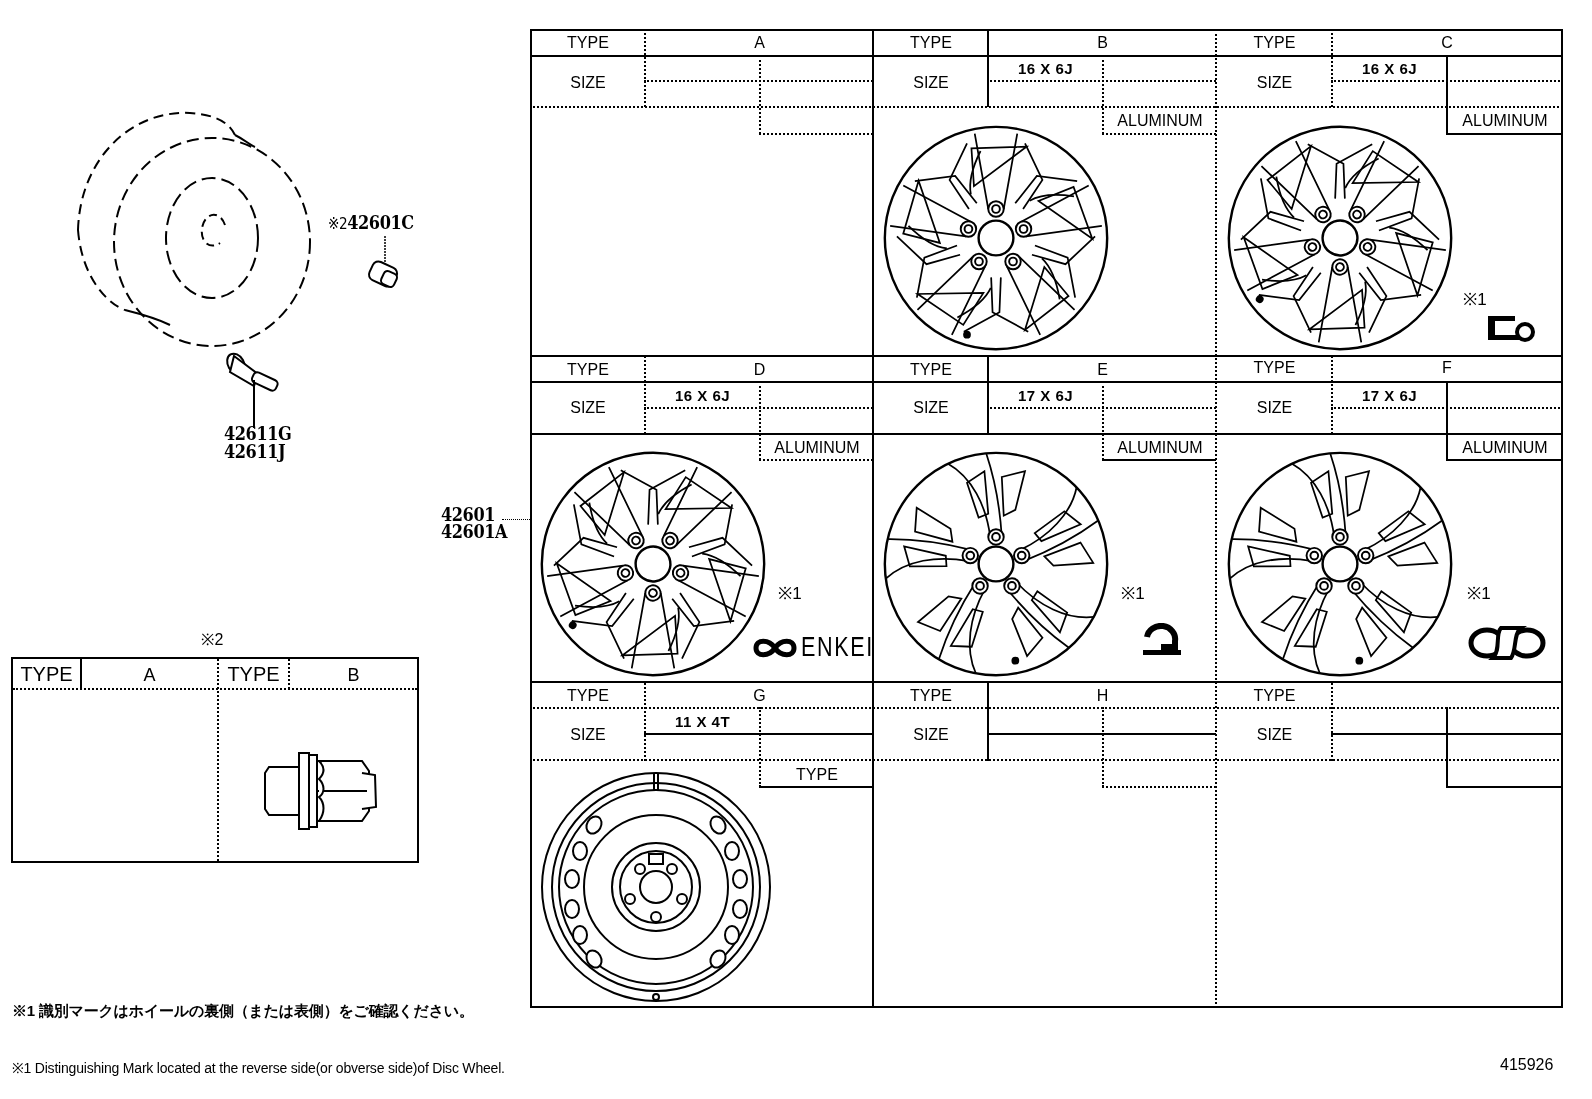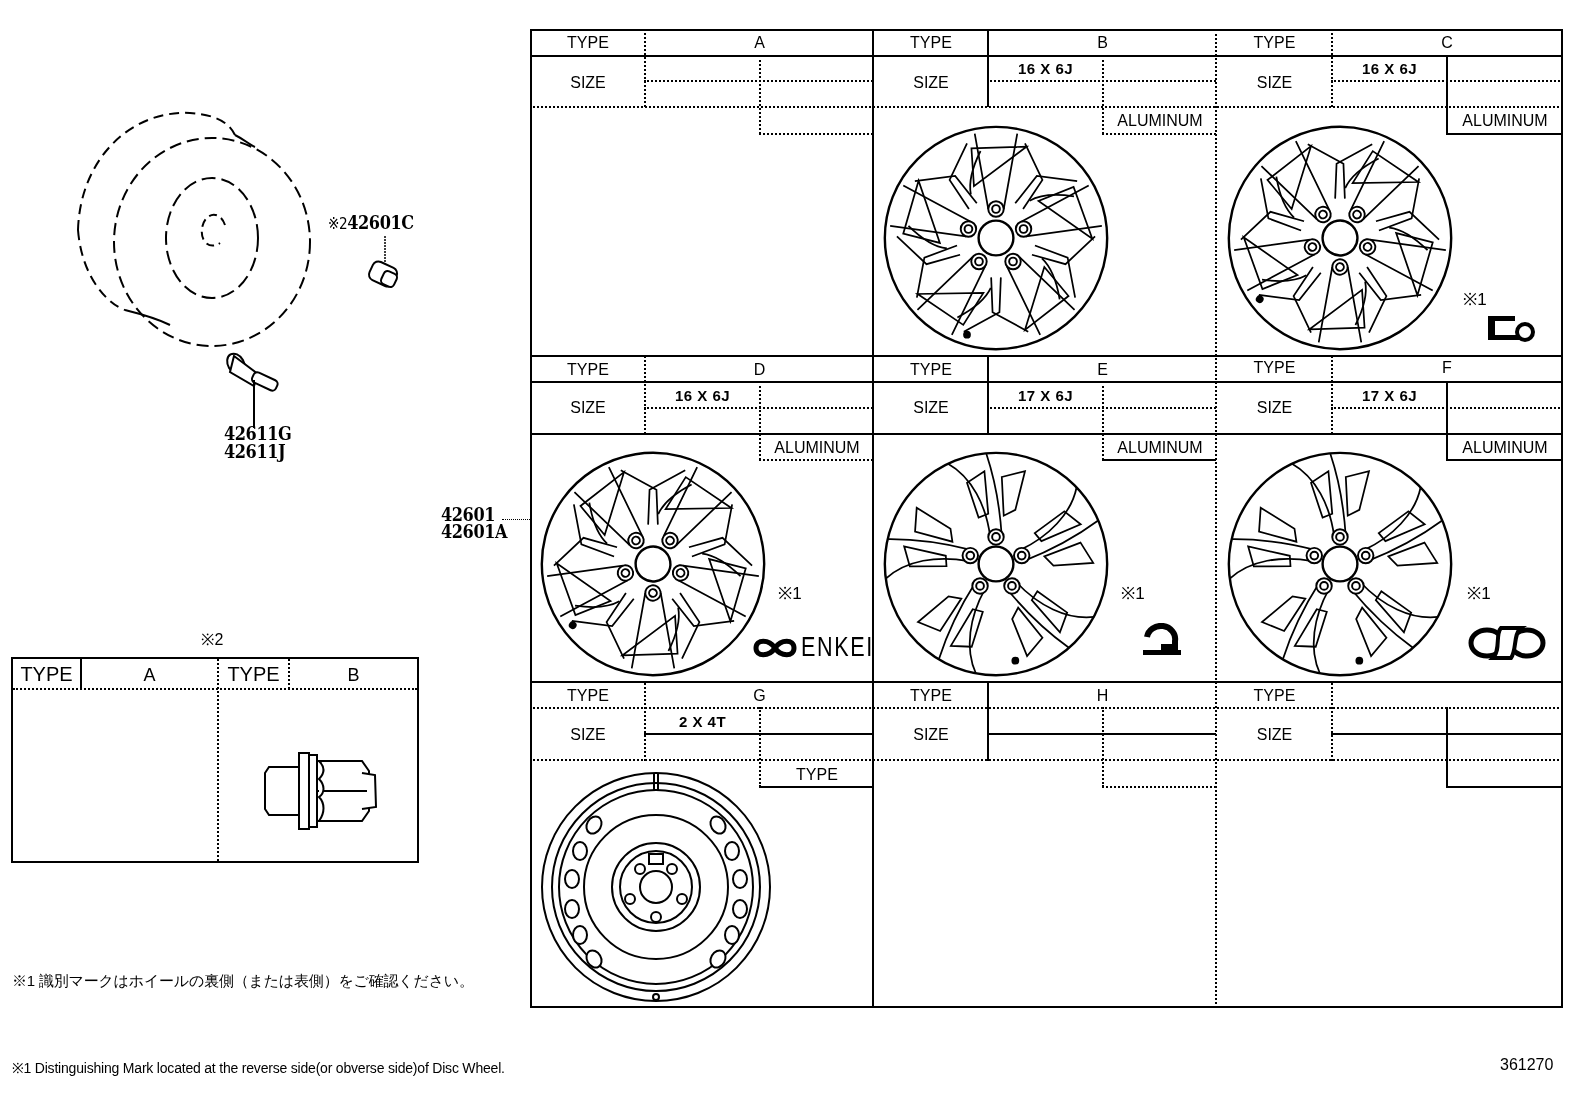--- a/index.html
+++ b/index.html
@@ -174,21 +174,21 @@
 
 <div class="t" style="left:1218px;top:358px;width:113px;">TYPE</div>
 <div class="t" style="left:1333px;top:358px;width:228px;">F</div>
 <div class="t" style="left:1218px;top:398px;width:113px;">SIZE</div>
 <div class="size-val" style="left:1333px;top:387px;width:113px;">17 X 6J</div>
 <div class="mat" style="left:1448px;top:435px;width:114px;">ALUMINUM</div>
 
 <div class="t" style="left:532px;top:686px;width:112px;">TYPE</div>
 <div class="t" style="left:646px;top:686px;width:227px;">G</div>
 <div class="t" style="left:532px;top:725px;width:112px;">SIZE</div>
-<div class="size-val" style="left:646px;top:713px;width:113px;">2 X 4T</div>
+<div class="size-val" style="left:646px;top:713px;width:113px;">11 X 4T</div>
 <div class="mat" style="left:761px;top:762px;width:112px;">TYPE</div>
 
 <div class="t" style="left:875px;top:686px;width:112px;">TYPE</div>
 <div class="t" style="left:989px;top:686px;width:227px;">H</div>
 <div class="t" style="left:875px;top:725px;width:112px;">SIZE</div>
 
 <div class="t" style="left:1218px;top:686px;width:113px;">TYPE</div>
 <div class="t" style="left:1218px;top:725px;width:113px;">SIZE</div>
 
 <svg width="0" height="0" style="position:absolute">
@@ -332,15 +332,15 @@
   <rect x="2" y="27" width="38" height="5" fill="#000"></rect>
 </svg>
 
 <div class="abs" style="left:1467px;top:581px;font-size:17px;">※1</div>
 <svg class="abs" style="left:1467px;top:624px" width="82" height="38" viewBox="0 0 82 38">
   <ellipse cx="20" cy="19" rx="16" ry="13" fill="none" stroke="#000" stroke-width="5"></ellipse>
   <ellipse cx="60" cy="19" rx="16" ry="13" fill="none" stroke="#000" stroke-width="5"></ellipse>
   <path d="M34,4 L54,4 C46,10 50,26 44,34 L26,34 C34,26 28,10 34,4 Z" fill="#fff" stroke="#000" stroke-width="4"></path>
 </svg>
 
-<div class="note" style="left:12px;top:972px;font-weight:normal;">※1 識別マークはホイールの裏側（または表側）をご確認ください。</div>
+<div class="note" style="left:12px;top:1002px;font-weight:bold;">※1 識別マークはホイールの裏側（または表側）をご確認ください。</div>
 <div class="note" style="left:12px;top:1058px;font-size:14px;">※1 Distinguishing Mark located at the reverse side(or obverse side)of Disc Wheel.</div>
-<div class="abs" style="left:1500px;top:1056px;font-size:16px;">361270</div>
+<div class="abs" style="left:1500px;top:1056px;font-size:16px;">415926</div>
 
 </body></html>

